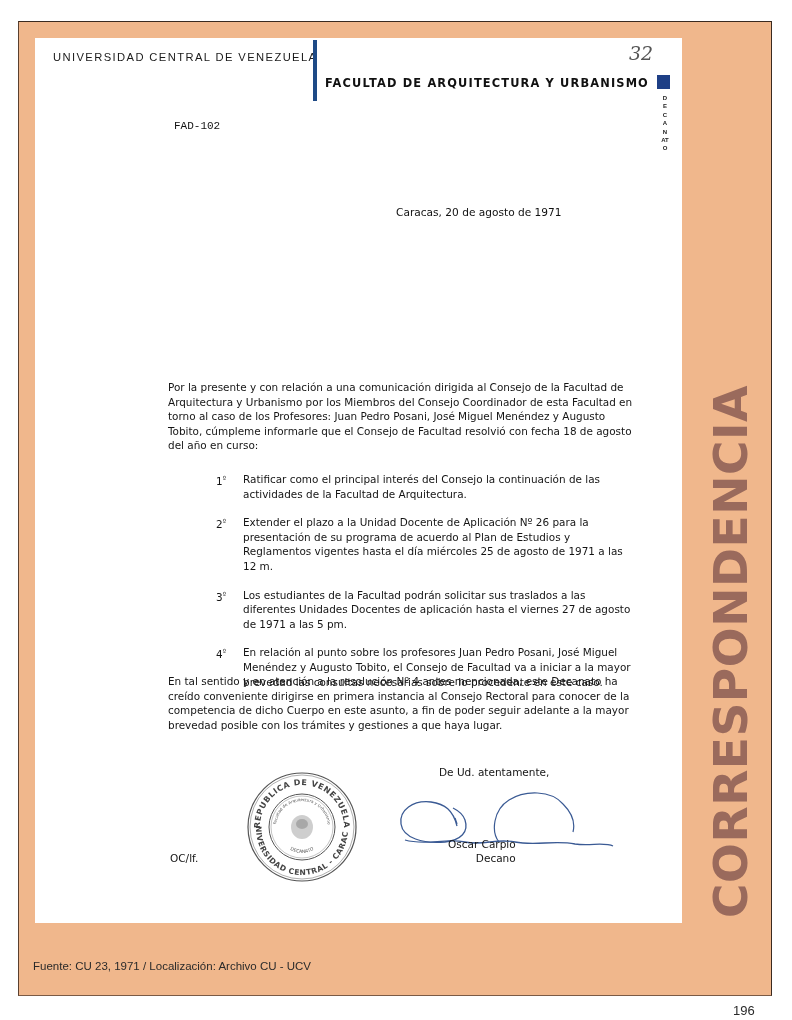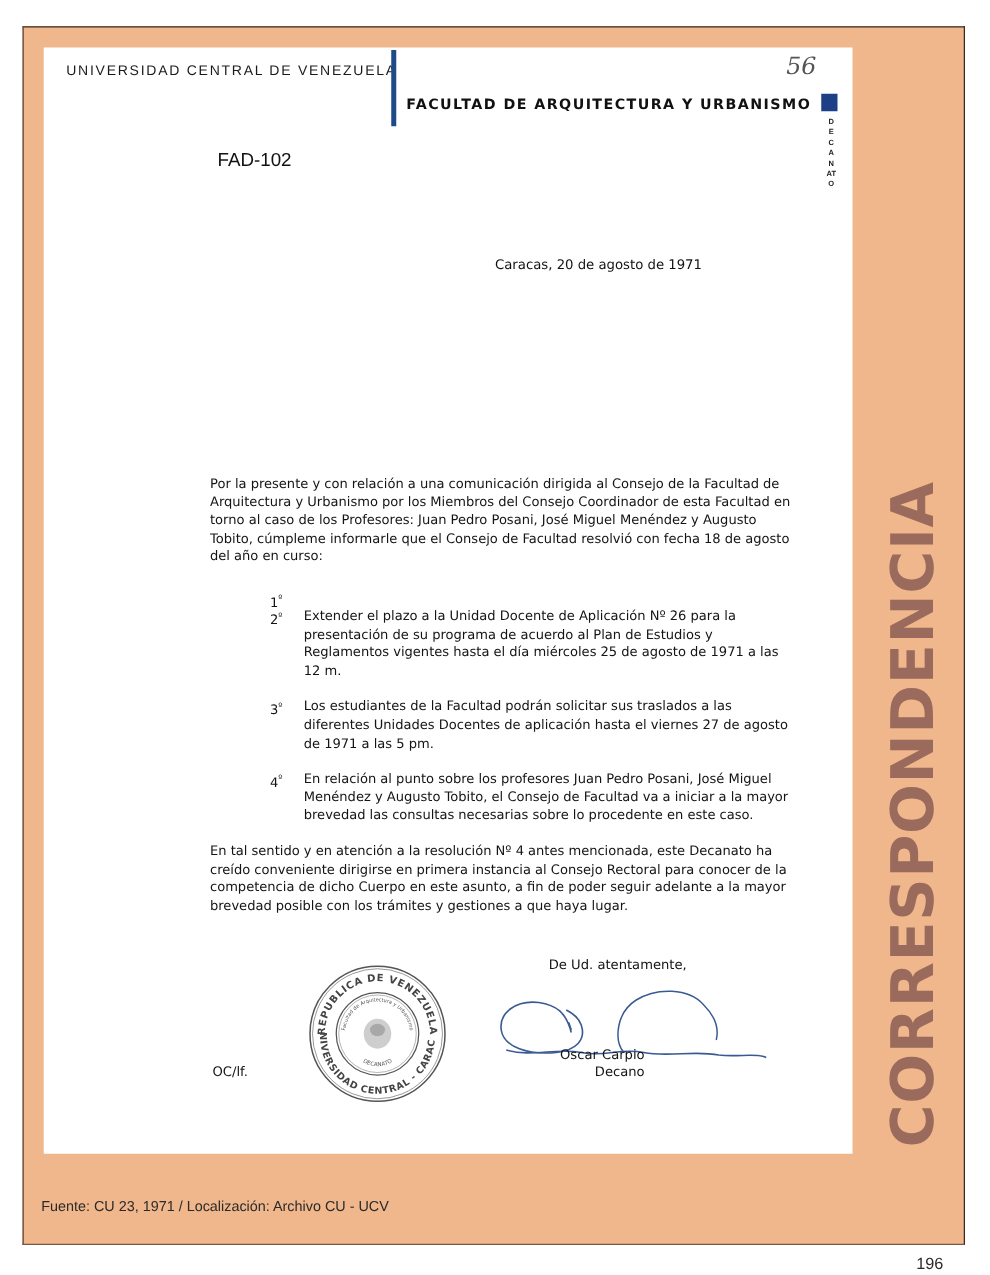--- a/index.html
+++ b/index.html
@@ -40,21 +40,21 @@
     position: absolute; left: 626px; top: 56px; width: 8px;
     font-family: "Liberation Sans", sans-serif; font-size: 6px; line-height: 8.4px; font-weight: bold;
     color: #222; text-align: center; word-break: break-all;
   }
   .page-handnum {
     position: absolute; left: 594px; top: 4px;
     font-family: "DejaVu Serif", serif; font-style: italic; font-size: 19px; color: #555;
   }
   .doc-ref {
     position: absolute; left: 139px; top: 82px;
-    font-family: Liberation Sans, sans-serif; font-size: 15px; color: #111;
+    font-family: Liberation Mono, monospace; font-size: 11px; color: #111;
   }
   .date {
     position: absolute; left: 361px; top: 168px;
     font-family: "DejaVu Sans", sans-serif; font-size: 10.6px; color: #111;
   }
   .addressee {
     position: absolute; left: 133px; top: 212px;
     font-family: "DejaVu Sans", sans-serif; font-size: 10.6px; line-height: 14.6px;
   }
   .body-text {
@@ -99,31 +99,32 @@
 <body>
 
 <div class="frame"></div>
 
 <div class="paper">
   <div class="uni-name">UNIVERSIDAD CENTRAL DE VENEZUELA</div>
   <div class="blue-bar"></div>
   <div class="faculty">FACULTAD DE ARQUITECTURA Y URBANISMO</div>
   <div class="blue-square"></div>
   <div class="decanato">DECANATO</div>
-  <div class="page-handnum">56</div>
+  <div class="page-handnum">32</div>
 
   <div class="doc-ref">FAD-102</div>
   <div class="date">Caracas, 20 de agosto de 1971</div>
 
 
   <div class="intro body-text">Por la presente y con relación a una comunicación dirigida al Consejo de la Facultad de Arquitectura y Urbanismo por los Miembros del Consejo Coordinador de esta Facultad en torno al caso de los Profesores: Juan Pedro Posani, José Miguel Menéndez y Augusto Tobito, cúmpleme informarle que el Consejo de Facultad resolvió con fecha 18 de agosto del año en curso:</div>
 
   <div class="items body-text">
     <div class="item">
       <span class="num"><span>1</span><sup>º</sup></span>
+      <span>Ratificar como el principal interés del Consejo la continuación de las actividades de la Facultad de Arquitectura.</span>
     </div>
     <div class="item">
       <span class="num"><span>2</span><sup>º</sup></span>
       <span>Extender el plazo a la Unidad Docente de Aplicación Nº 26 para la presentación de su programa de acuerdo al Plan de Estudios y Reglamentos vigentes hasta el día miércoles 25 de agosto de 1971 a las 12 m.</span>
     </div>
     <div class="item">
       <span class="num"><span>3</span><sup>º</sup></span>
       <span>Los estudiantes de la Facultad podrán solicitar sus traslados a las diferentes Unidades Docentes de aplicación hasta el viernes 27 de agosto de 1971 a las 5 pm.</span>
     </div>
     <div class="item">

